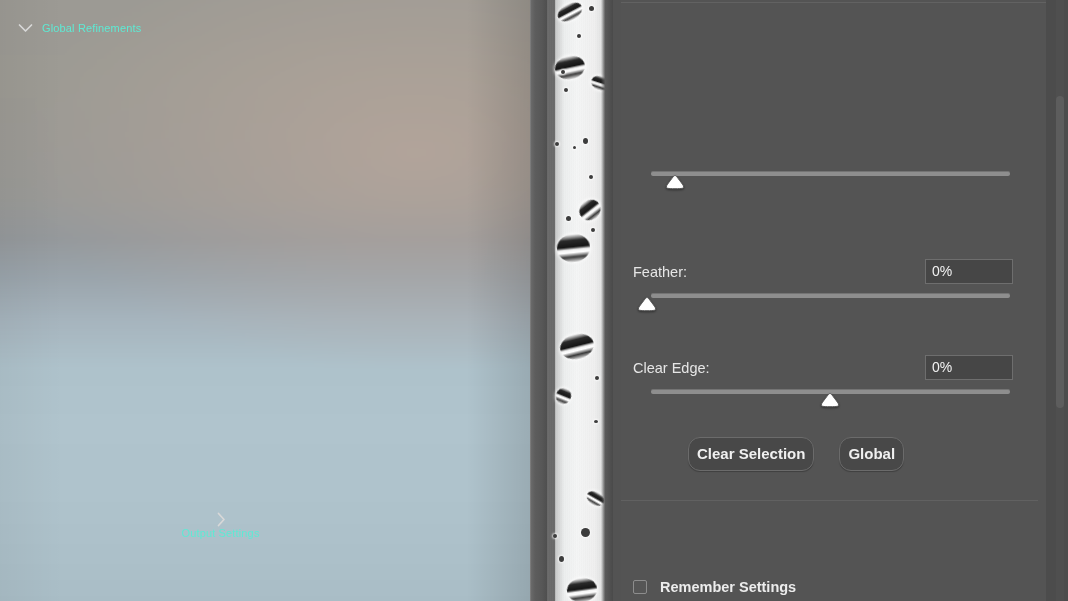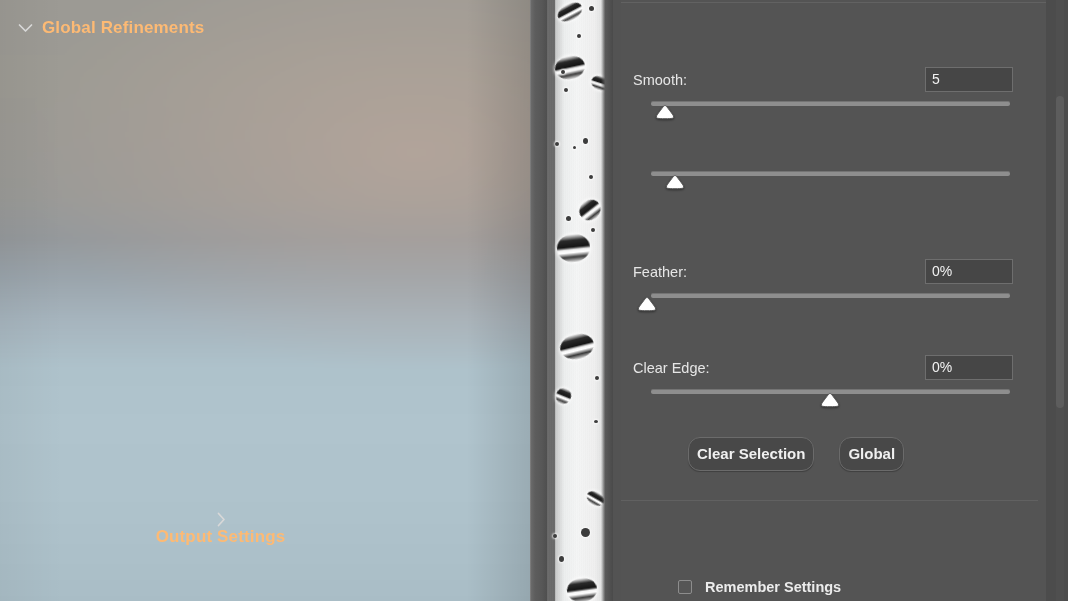--- a/index.html
+++ b/index.html
@@ -166,23 +166,23 @@
   }
   .twisty {
     width: 34px;
     display: flex;
     justify-content: center;
     align-items: center;
     color: #d6d6d6;
   }
   .twisty svg { display: block; }
   .section-title {
-    font-size: 17px;
-    font-weight: bold;
-    color: #fdba74;
+    font-size: 11px;
+    font-weight: normal;
+    color: #5eead4;
     letter-spacing: 0.15px;
   }
 
   .divider {
     position: absolute;
     left: 8px;
     width: 425px;
     height: 1px;
     background: #616161;
   }
@@ -267,21 +267,20 @@
     box-shadow: 0 1px 1px rgba(0,0,0,0.25);
   }
 
   
   .check-row {
     position: absolute;
     left: 633px;
     display: flex;
     align-items: center;
     gap: 13px;
-    margin-left: 45px;
   }
   .checkbox {
     width: 14px;
     height: 14px;
     border: 1px solid #8d8d8d;
     border-radius: 2px;
     background: #565656;
     box-sizing: border-box;
   }
   .check-label {
@@ -342,34 +341,20 @@
 
   <div class="section-header" style="top:14px;">
     <span class="twisty">
       <svg width="15" height="10" viewBox="0 0 15 10" aria-hidden="true">
         <path d="M1.5 2 L7.5 8 L13.5 2" fill="none" stroke="#d8d8d8" stroke-width="1.7" stroke-linecap="round" stroke-linejoin="round"></path>
       </svg>
     </span>
     <span class="section-title">Global Refinements</span>
   </div>
 
-  <div class="slider-group" style="top:67px;">
-    <div class="slider-row">
-      <span class="slider-label">Smooth:</span>
-      <div class="value-box">5</div>
-    </div>
-    <div class="track-wrap">
-      <div class="track"></div>
-      <div class="thumb" style="left:32px;">
-        <svg width="22" height="16" viewBox="0 0 22 16" aria-hidden="true">
-          <path d="M11 1.5 C12.1 1.5 13 3 15.4 6.2 C17.8 9.4 19.6 11.2 19.6 13 C19.6 14.2 18.5 14.7 11 14.7 C3.5 14.7 2.4 14.2 2.4 13 C2.4 11.2 4.2 9.4 6.6 6.2 C9 3 9.9 1.5 11 1.5 Z" fill="#ffffff" stroke="#5a5a5a" stroke-width="1"></path>
-        </svg>
-      </div>
-    </div>
-  </div>
 
   <div class="slider-group" style="top:163px;">
     <div class="track-wrap">
       <div class="track"></div>
       <div class="thumb" style="left:42px;">
         <svg width="22" height="16" viewBox="0 0 22 16" aria-hidden="true">
           <path d="M11 1.5 C12.1 1.5 13 3 15.4 6.2 C17.8 9.4 19.6 11.2 19.6 13 C19.6 14.2 18.5 14.7 11 14.7 C3.5 14.7 2.4 14.2 2.4 13 C2.4 11.2 4.2 9.4 6.6 6.2 C9 3 9.9 1.5 11 1.5 Z" fill="#ffffff" stroke="#5a5a5a" stroke-width="1"></path>
         </svg>
       </div>
     </div>

